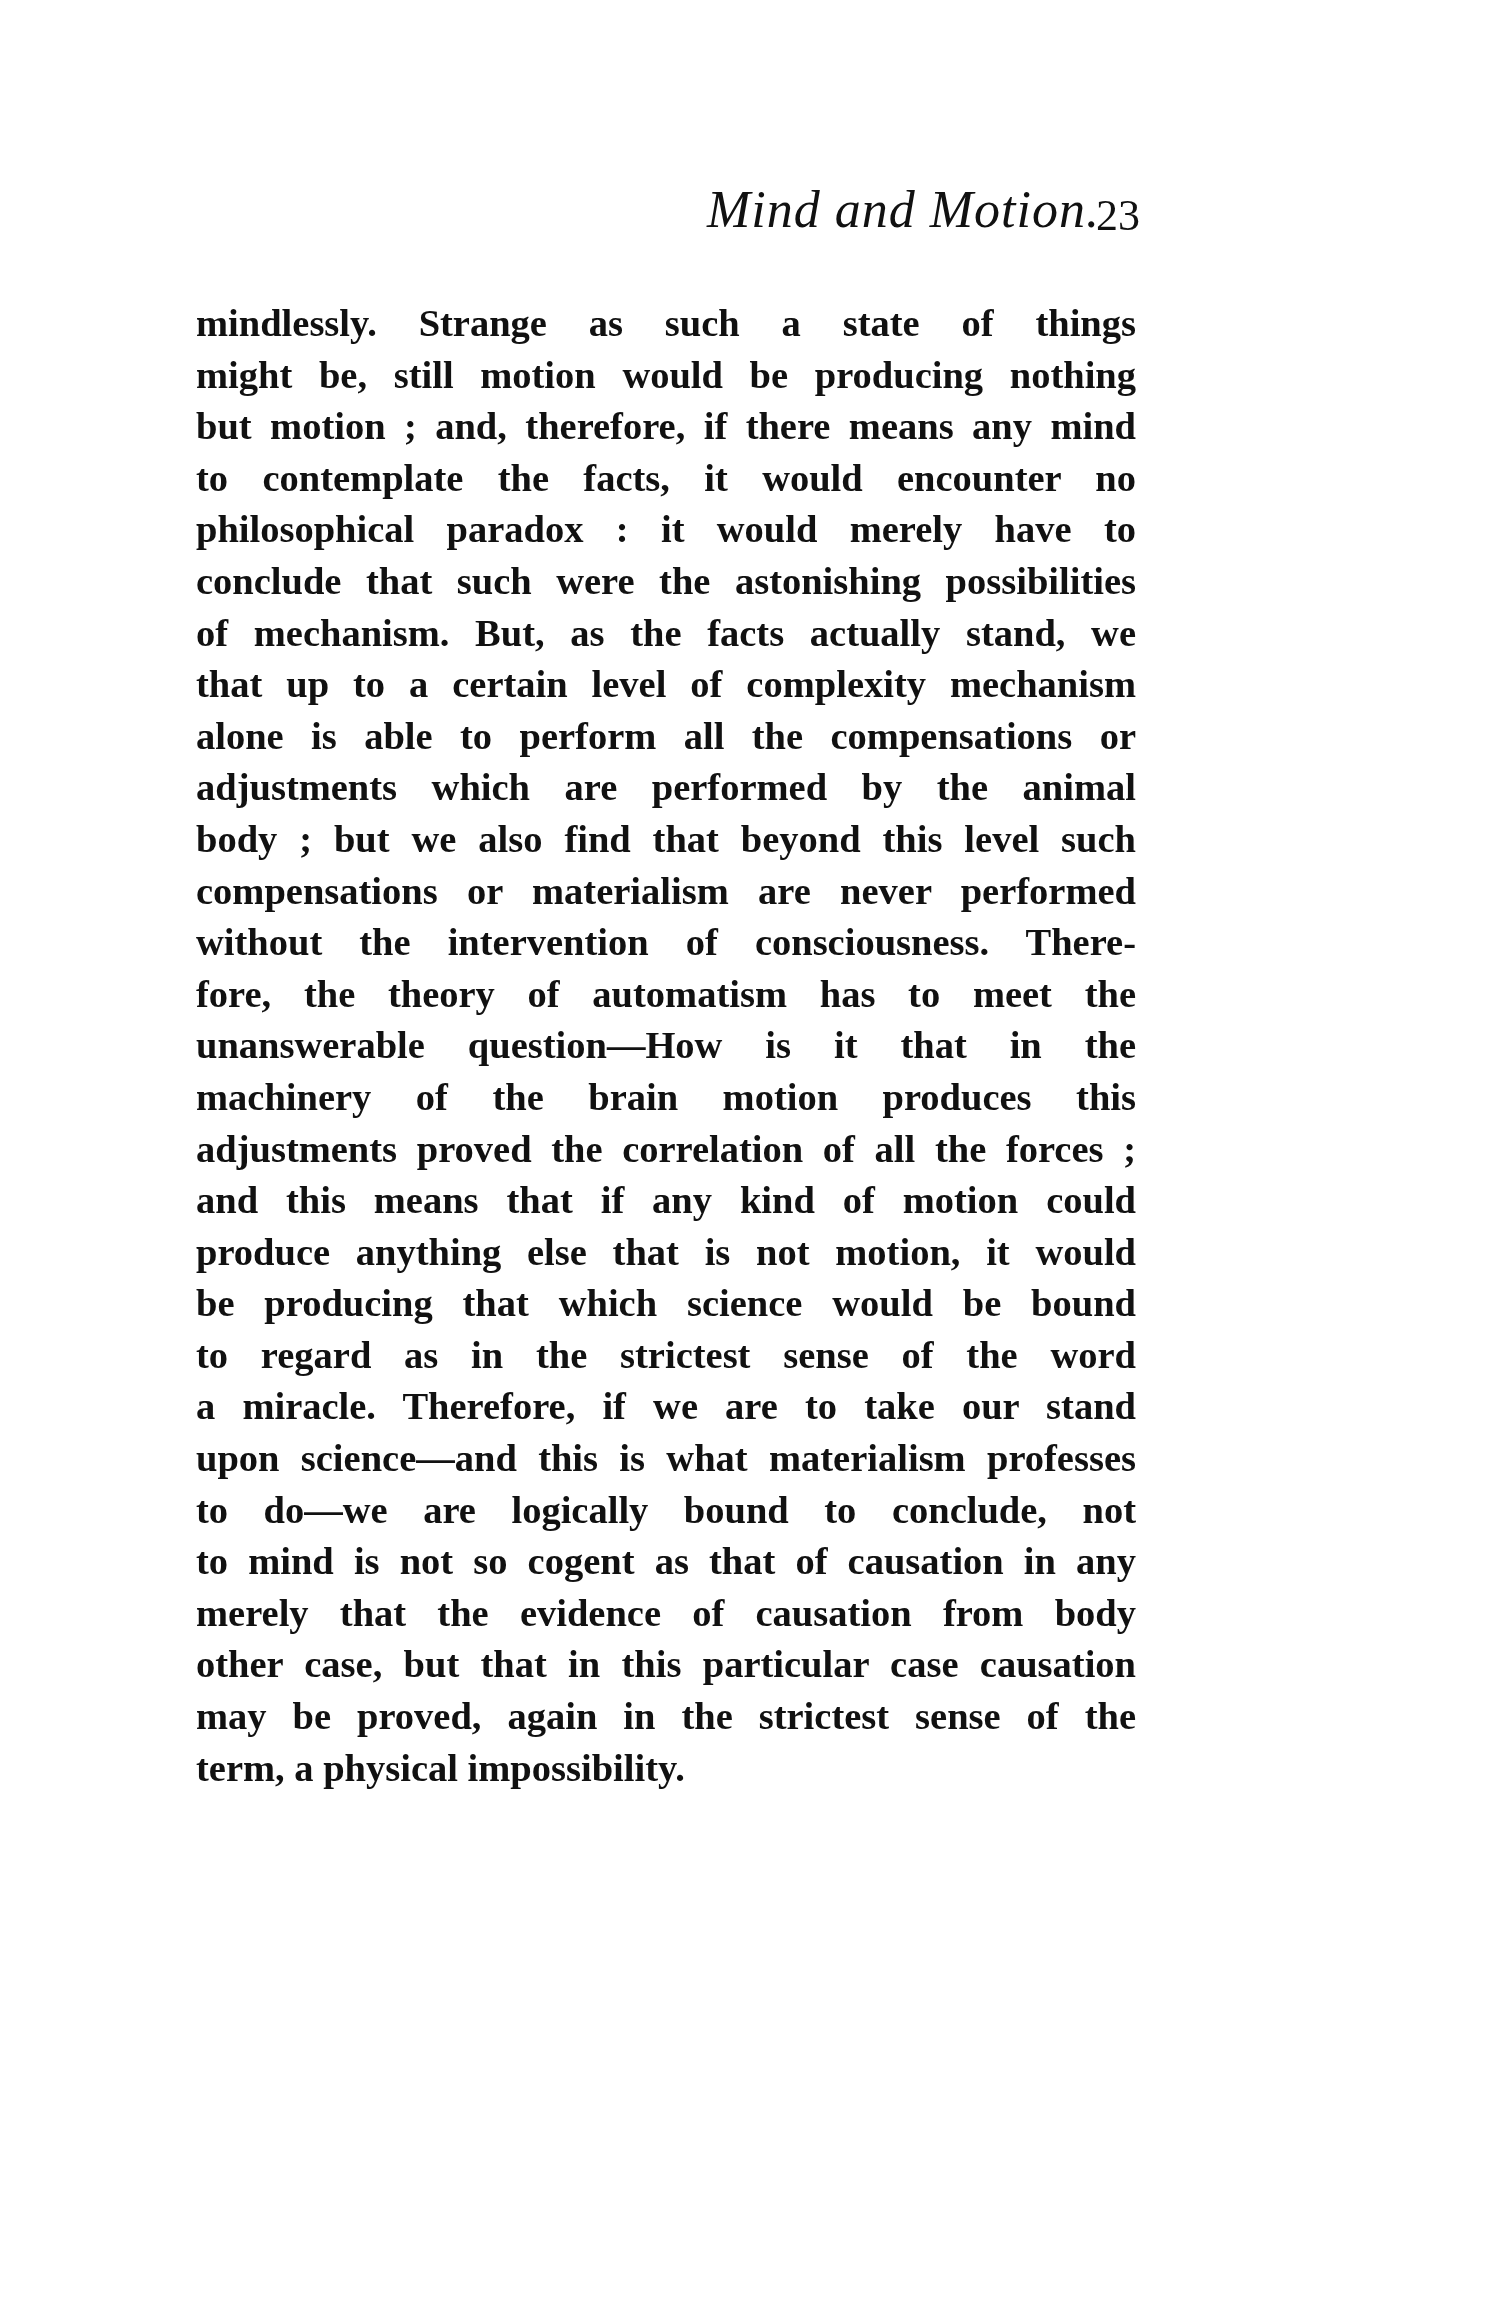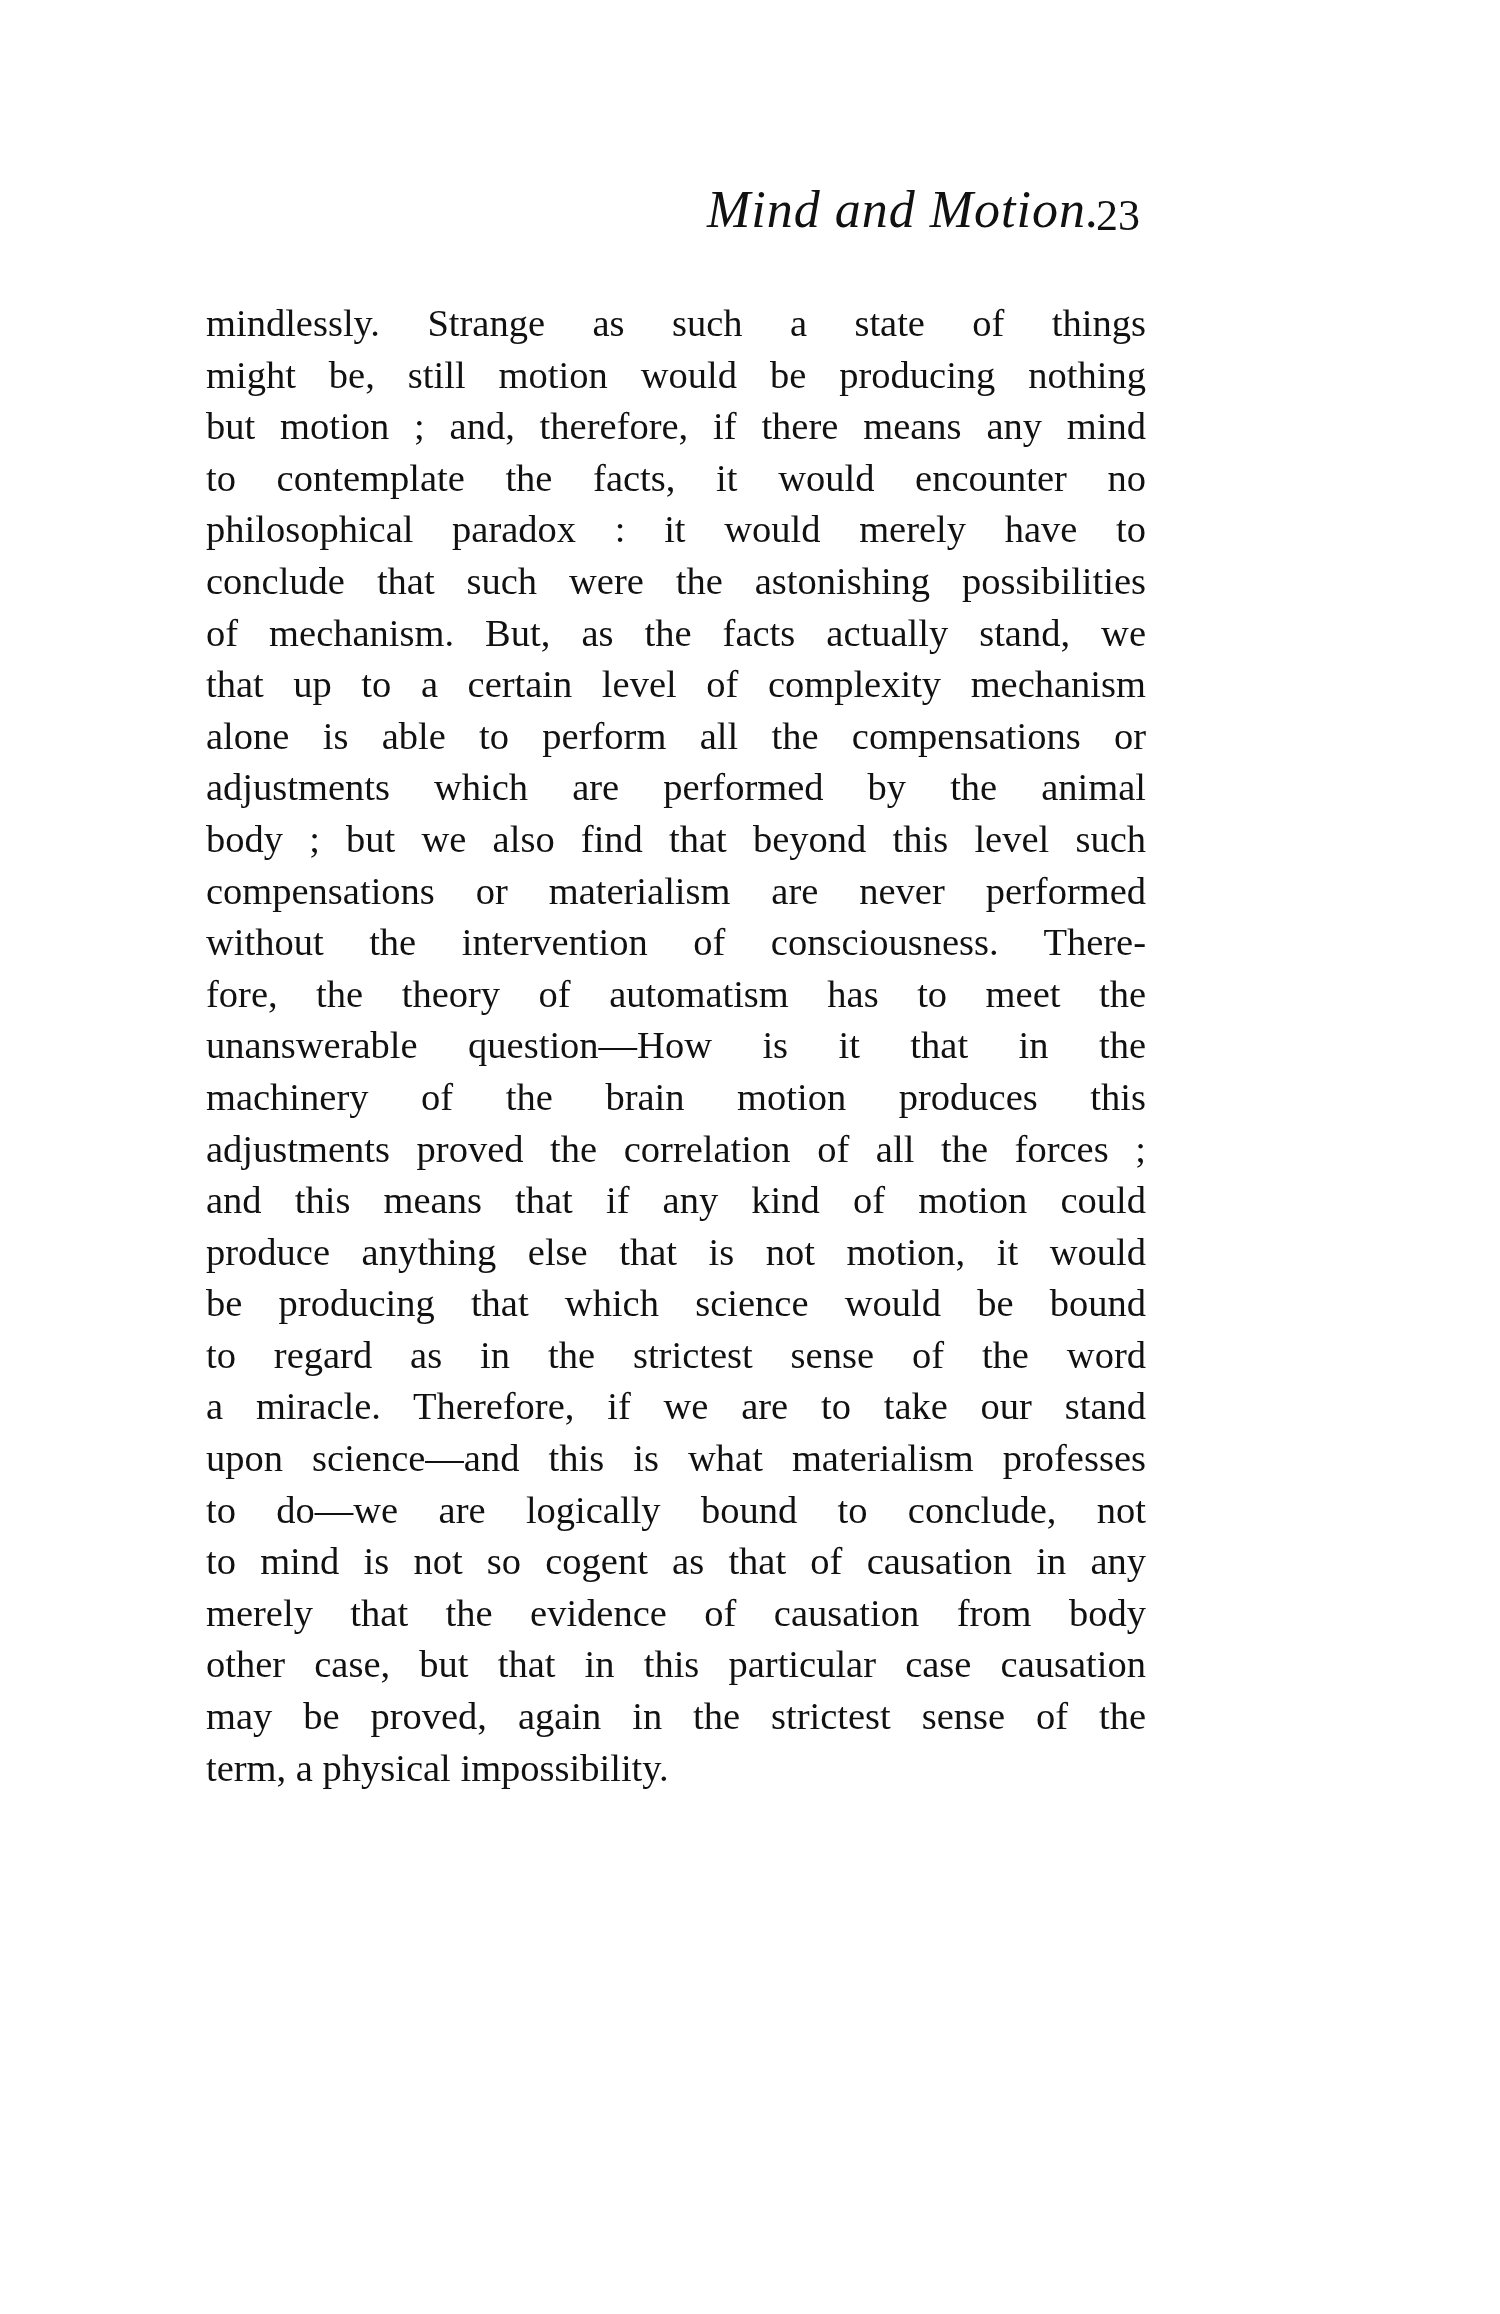--- a/index.html
+++ b/index.html
@@ -3,21 +3,21 @@
 <meta charset="utf-8">
 <style>
   html, body { margin: 0; padding: 0; background: #ffffff; }
   body { width: 1500px; height: 2314px; position: relative; overflow: hidden;
          font-family: "Liberation Serif", "DejaVu Serif", serif; color: #111; }
   .page { position: absolute; left: 0; top: 0; width: 1500px; height: 2314px; }
   .running-head { position: absolute; left: 200px; width: 940px; top: 180px; height: 60px; }
   .running-title { position: absolute; left: 0; right: 0; text-align: right; top: 0;
          font-style: italic; font-size: 52px; letter-spacing: 1px; line-height: 60px; padding-right: 40px; }
   .page-number { position: absolute; right: 0; top: 6px; font-size: 44px; line-height: 60px; }
-  .body-text { position: absolute; left: 206px; top: 298px; width: 940px; }
+  .body-text { position: absolute; left: 196px; top: 298px; width: 940px; font-weight: bold; }
   .line { display: block; font-size: 38.5px; line-height: 51.6px; height: 51.6px;
           text-align: justify; text-align-last: justify; white-space: nowrap; overflow: visible; }
   .line.last { text-align-last: left; }
 </style>
 </head>
 <body>
 
 <div class="page">
   <div class="running-head">
     <div class="running-title">Mind and Motion.</div>

